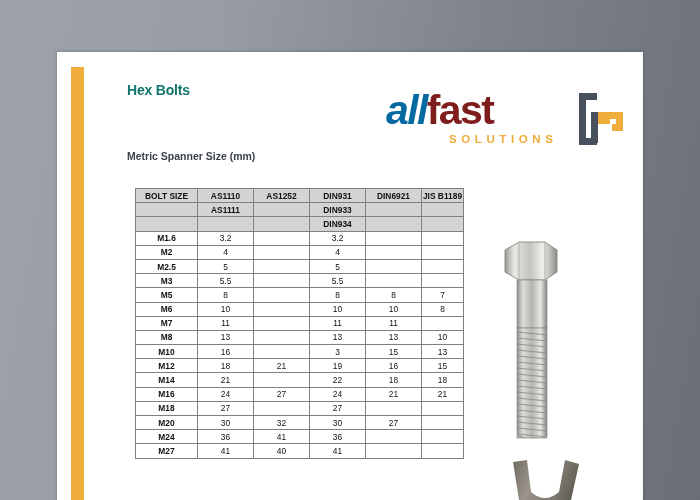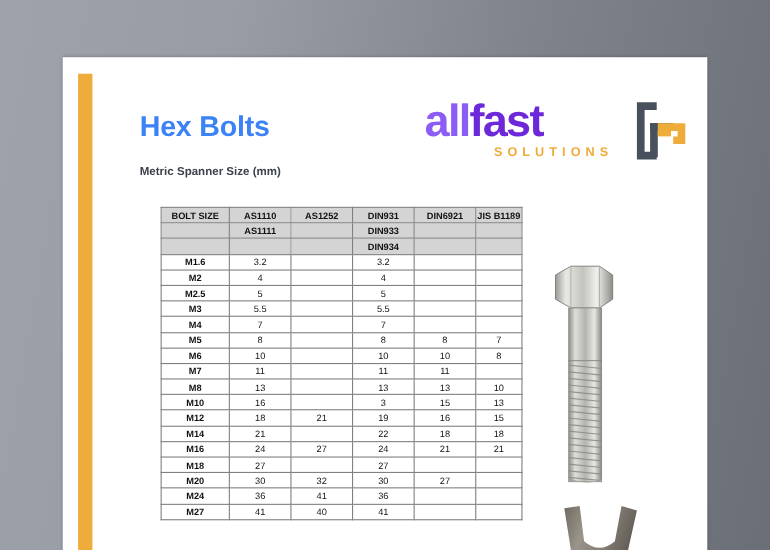--- a/index.html
+++ b/index.html
@@ -37,24 +37,24 @@
     top: 15px;
     width: 13px;
     height: 455px;
     background: #eeac3a;
   }
 
   
   .doc-title {
     position: absolute;
     left: 70px;
-    top: 48px;
-    font-size: 26px;
+    top: 30px;
+    font-size: 14px;
     font-weight: bold;
-    color: #3b82f6;
+    color: #0f766e;
     letter-spacing: -0.2px;
   }
   .doc-subtitle {
     position: absolute;
     left: 70px;
     top: 98px;
     font-size: 10.5px;
     font-weight: bold;
     color: #3b424c;
   }
@@ -69,22 +69,22 @@
   }
   .logo-word {
     position: absolute;
     left: 0;
     top: 0;
     font-size: 41px;
     font-weight: bold;
     letter-spacing: -1.6px;
     line-height: 41px;
   }
-  .logo-all { color: #8b5cf6; }
-  .logo-fast { color: #6d28d9; }
+  .logo-all { color: #0369a1; font-style: italic; }
+  .logo-fast { color: #7f1d1d; }
   .logo-sub {
     position: absolute;
     left: 63px;
     top: 43px;
     font-size: 11.5px;
     font-weight: bold;
     color: #eeac3a;
     letter-spacing: 4.6px;
     text-align: center;
   }
@@ -92,21 +92,21 @@
     position: absolute;
     right: 0;
     top: 1px;
     width: 48px;
     height: 56px;
   }
 
   
   .spec-table {
     position: absolute;
-    left: 89px;
+    left: 78px;
     top: 136px;
     border-collapse: collapse;
     table-layout: fixed;
     width: 328px;
     font-size: 8.4px;
     color: #111111;
   }
   .spec-table td, .spec-table th {
     border: 1px solid #808080;
     height: 13.2px;
@@ -228,28 +228,20 @@
             <td class="val"></td>
             <td class="val">5</td>
             <td class="val"></td>
             <td class="val"></td>
           </tr>
           <tr>
             <td>M3</td>
             <td class="val">5.5</td>
             <td class="val"></td>
             <td class="val">5.5</td>
-            <td class="val"></td>
-            <td class="val"></td>
-          </tr>
-          <tr>
-            <td>M4</td>
-            <td class="val">7</td>
-            <td class="val"></td>
-            <td class="val">7</td>
             <td class="val"></td>
             <td class="val"></td>
           </tr>
           <tr>
             <td>M5</td>
             <td class="val">8</td>
             <td class="val"></td>
             <td class="val">8</td>
             <td class="val">8</td>
             <td class="val">7</td>

